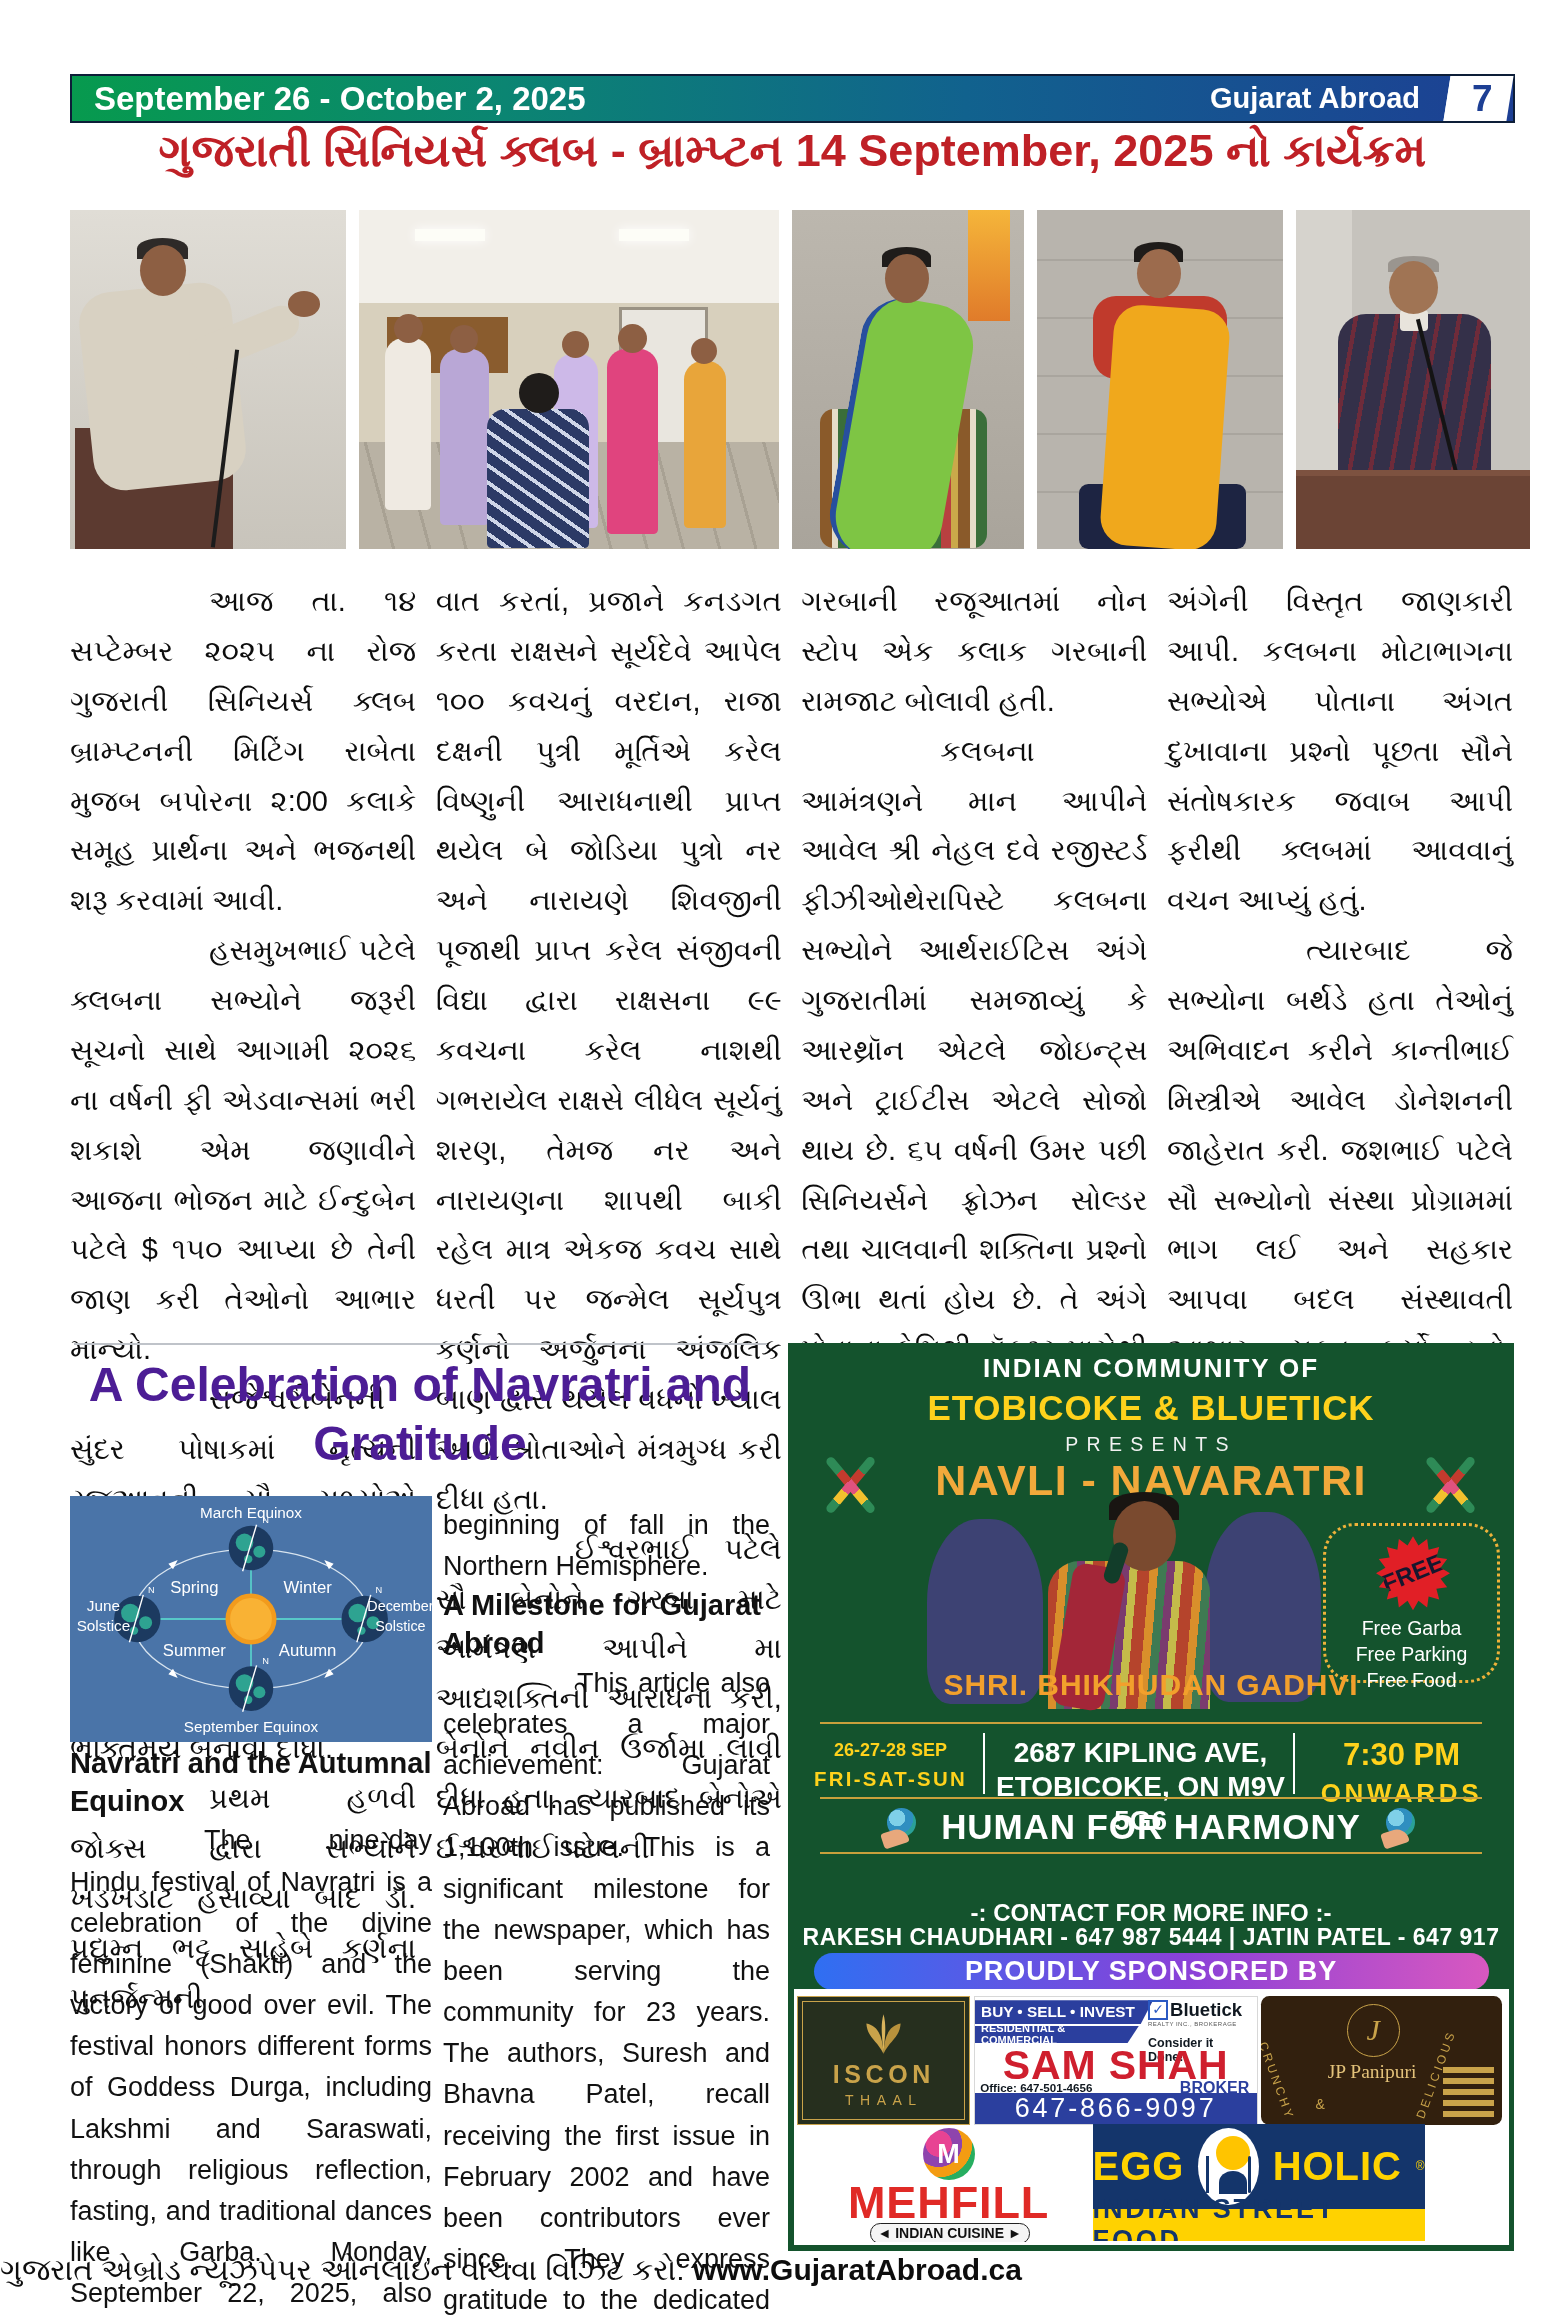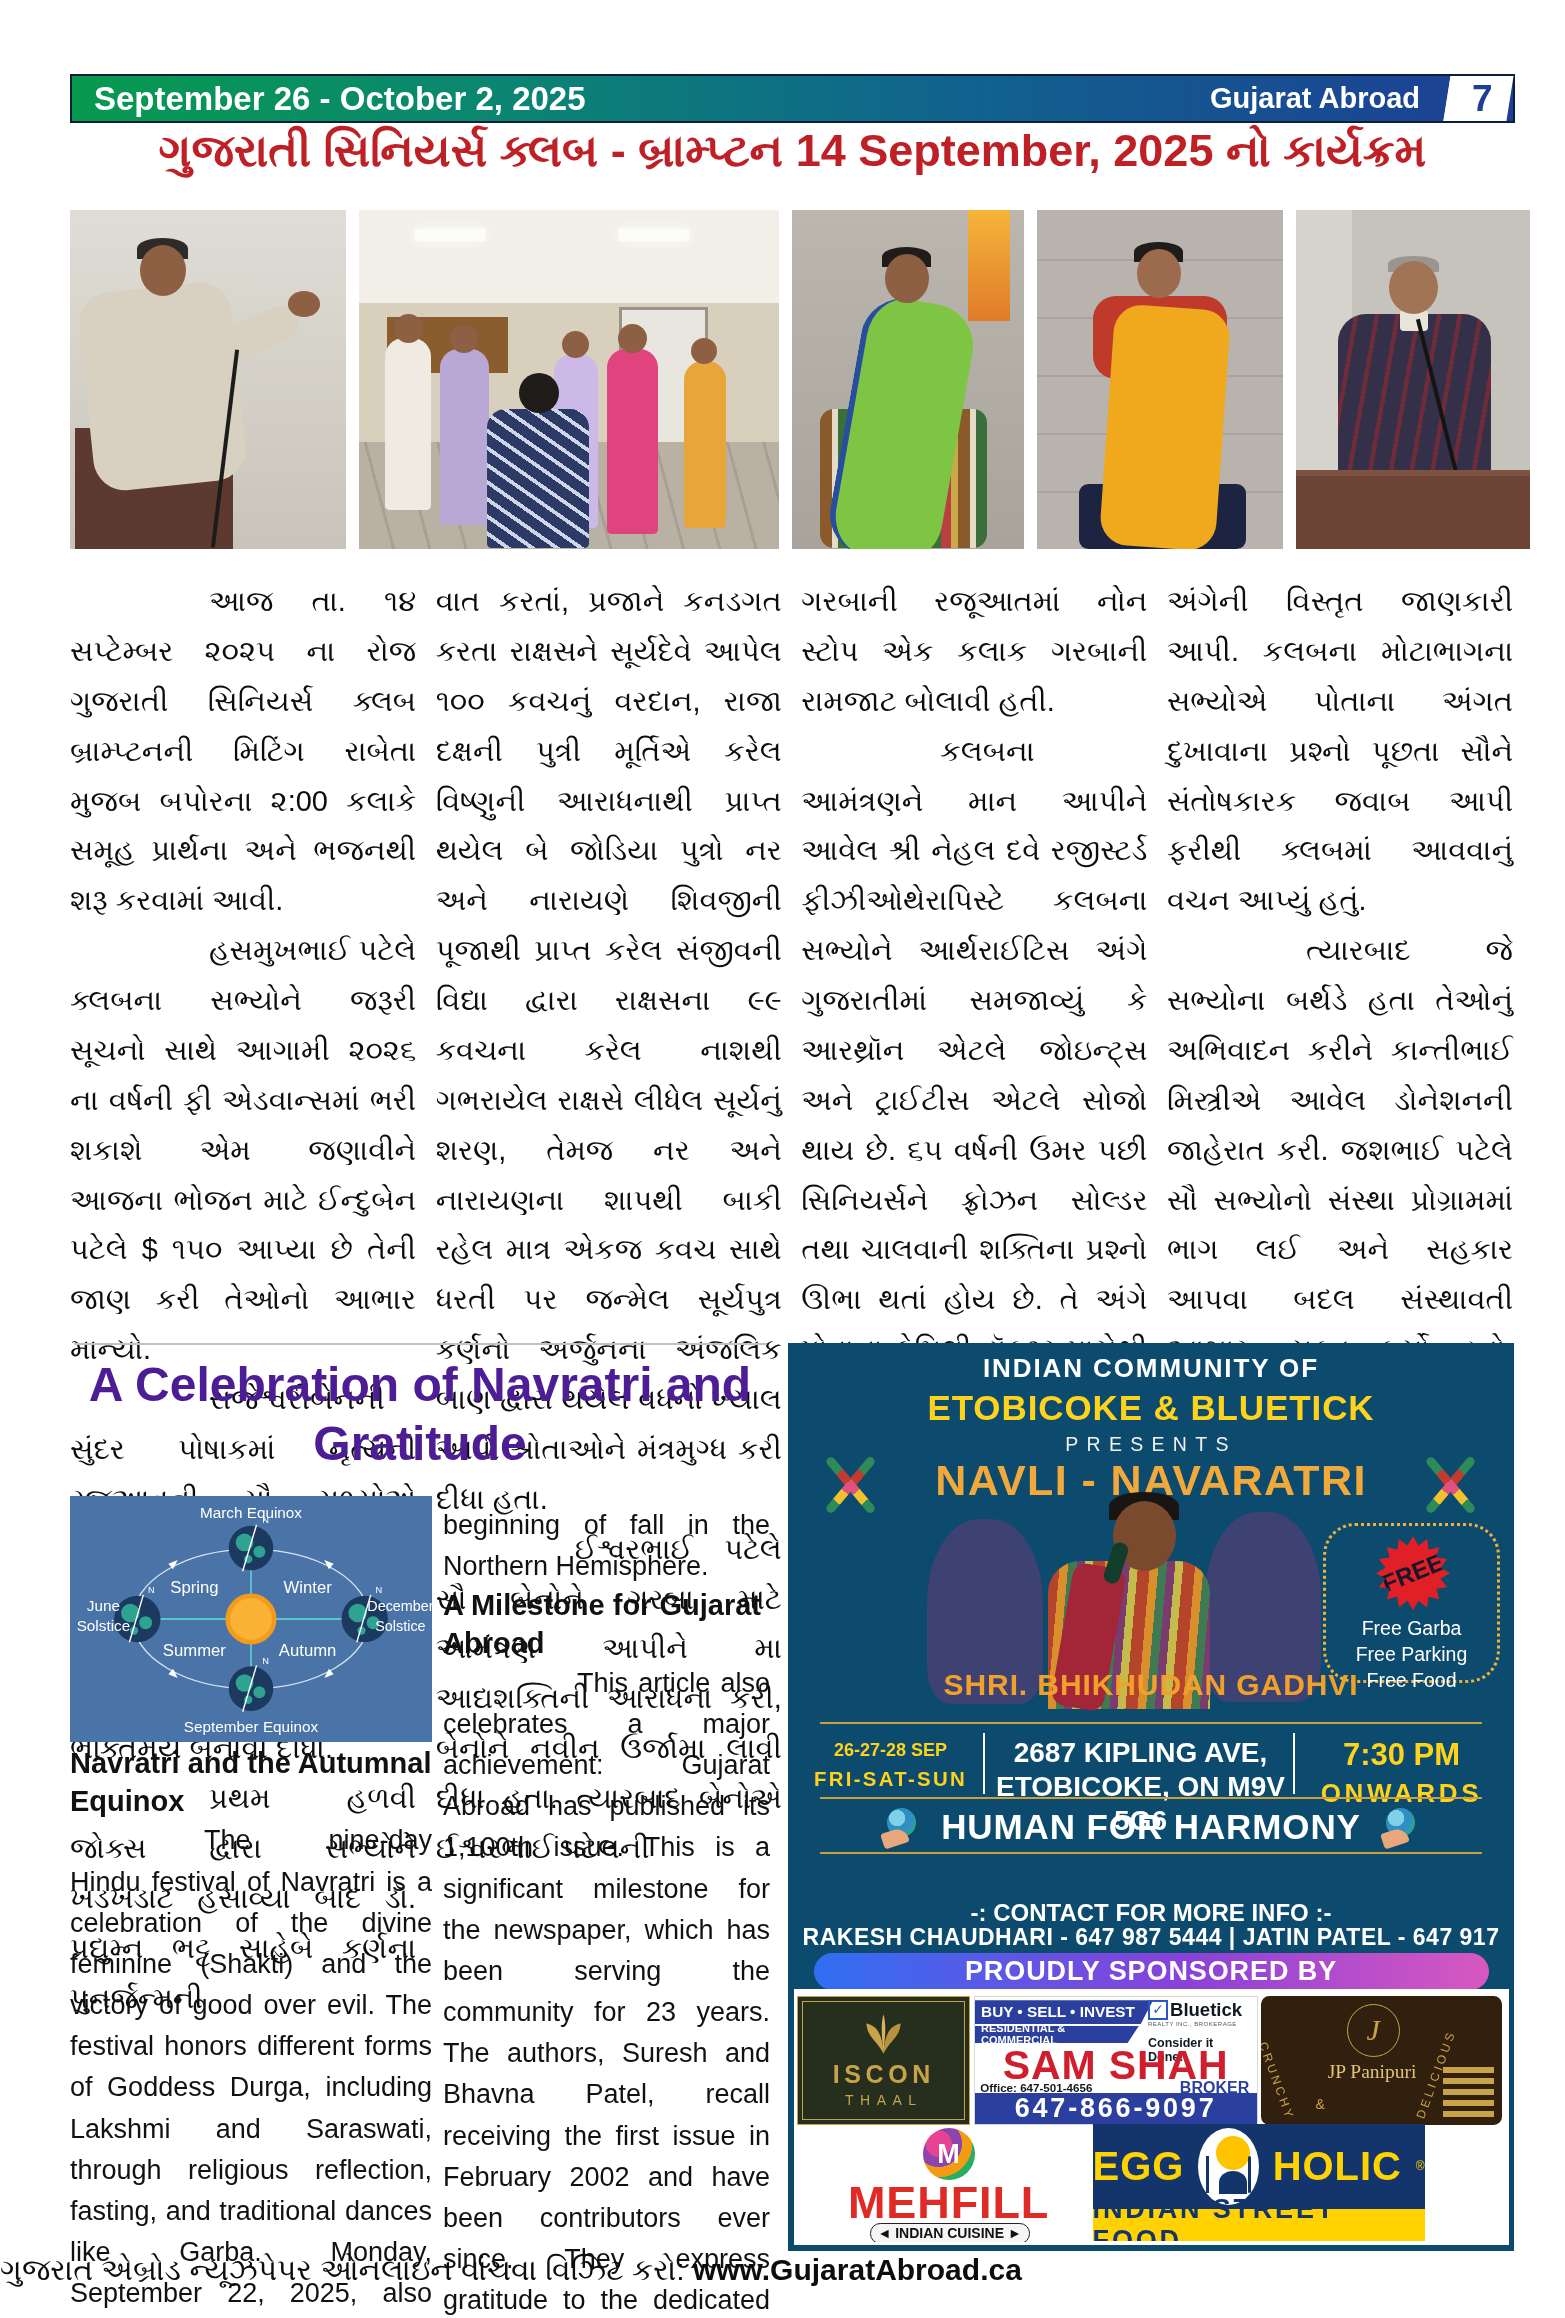--- a/index.html
+++ b/index.html
@@ -76,21 +76,21 @@
   .section-divider{position:absolute;left:74px;top:1343px;width:693px;height:2.3px;background:#bfc3c9;}
   .eng-title{position:absolute;left:70px;top:1356px;width:700px;text-align:center;
     color:#4c1d95;font-size:48px;font-weight:bold;line-height:1.22;}
   .diagram{position:absolute;left:70px;top:1496px;width:362px;height:246px;}
   .eng-left{position:absolute;left:70px;top:1745px;width:362px;font-size:27px;line-height:1.525;text-align:justify;}
   .eng-left h3,.eng-right h3{font-size:29px;font-weight:bold;margin:0;text-align:left;line-height:1.3;}
   .eng-left p,.eng-right p{margin:0;}
   .eng-ind{text-indent:134px;}
   .eng-right{position:absolute;left:443px;top:1505px;width:327px;font-size:27px;line-height:1.525;text-align:justify;}
   
-  .ad{position:absolute;left:788px;top:1343px;width:726px;height:908px;background:#0c4a6e;overflow:hidden;color:#fff;}
+  .ad{position:absolute;left:788px;top:1343px;width:726px;height:908px;background:#14532d;overflow:hidden;color:#fff;}
   .ad .ctr{position:absolute;left:0;width:100%;text-align:center;}
   .ad-org1{top:10.2px;font-size:26px;font-weight:bold;letter-spacing:1.9px;}
   .ad-org2{top:45px;font-size:35px;font-weight:bold;color:#ffd21c;letter-spacing:0.9px;}
   .ad-presents{top:90px;font-size:19.5px;letter-spacing:8.3px;color:#f2f2f2;}
   .ad-title{top:113px;font-size:43px;font-weight:bold;color:#f2a93b;letter-spacing:1.4px;}
   .dandiya{position:absolute;width:70px;height:70px;}
   .dandiya .stick{position:absolute;left:30px;top:0;width:9.3px;height:70px;border-radius:4.6px;
     background:repeating-linear-gradient(0deg,#2e8b57 0 13px,#f2c12e 13px 26px,#e0527e 26px 39px,#c23b2e 39px 52px,#2e8b57 52px 70px);}
   .dandiya .s1{transform:rotate(40deg);}
   .dandiya .s2{transform:rotate(-40deg);}
@@ -146,21 +146,21 @@
   .ss-bt{position:absolute;right:4.6px;top:2.8px;width:104px;text-align:left;}
   .ss-check{display:inline-block;width:16px;height:16px;border:2.8px solid #2b59c3;color:#2b59c3;font-size:14px;font-weight:bold;line-height:14px;text-align:center;vertical-align:middle;}
   .ss-btname{font-size:18.5px;font-weight:bold;color:#101820;vertical-align:middle;}
   .ss-btsub{font-size:6px;color:#555;letter-spacing:0.5px;}
   .ss-slogan{font-size:12.5px;font-weight:bold;color:#101820;margin-top:9px;}
   .ss-name{position:absolute;left:0;top:48px;width:100%;text-align:center;color:#cf1f2e;font-size:41px;font-weight:bold;letter-spacing:0.9px;line-height:1;}
   .ss-role{position:absolute;right:7.4px;top:82px;color:#2b3f9e;font-size:16px;font-weight:bold;}
   .ss-office{position:absolute;left:5.6px;top:84px;font-size:11.6px;font-weight:bold;color:#101820;}
   .ss-email{position:absolute;right:7.4px;top:99px;font-size:11.6px;font-weight:bold;color:#101820;}
   .ss-phonebar{position:absolute;left:0;bottom:0;width:100%;height:31px;background:#2b3f9e;display:flex;align-items:center;justify-content:center;}
-  .ss-phonebar span{color:#fff;font-size:27px;font-weight:bold;letter-spacing:2.8px;}
+  .ss-phonebar span{color:#fff;font-size:27px;font-weight:normal;letter-spacing:2.8px;}
   
   .jp{left:467px;top:6.5px;width:241px;height:129px;background:#32200e;border-radius:8.3px;}
   .jp-ring{position:absolute;left:86px;top:8.3px;width:51px;height:51px;border:1.9px solid #c9a34a;border-radius:50%;
     display:flex;align-items:center;justify-content:center;color:#c9a34a;font-size:30px;font-family:"Liberation Serif","DejaVu Serif",serif;font-style:italic;}
   .jp-name{position:absolute;left:0;top:65px;width:223px;text-align:center;color:#e3c27a;font-size:19.5px;font-family:"Liberation Serif","DejaVu Serif",serif;}
   .jp-arcl{position:absolute;left:8.3px;top:44px;color:#c9a34a;font-size:12px;letter-spacing:3.2px;transform:rotate(70deg);transform-origin:left top;}
   .jp-arcr{position:absolute;right:56px;top:32px;color:#c9a34a;font-size:12px;letter-spacing:3.2px;transform:rotate(-70deg);transform-origin:right top;}
   .jp-amp{position:absolute;left:55px;top:100px;color:#c9a34a;font-size:14px;}
   .jp-qr{position:absolute;right:7.4px;top:70px;width:51px;height:51px;
     background:repeating-linear-gradient(0deg,#c9a34a 0 5.6px,#32200e 5.6px 11px),repeating-linear-gradient(90deg,#c9a34a 0 5.6px,rgba(50,32,14,.55) 5.6px 11px);}

